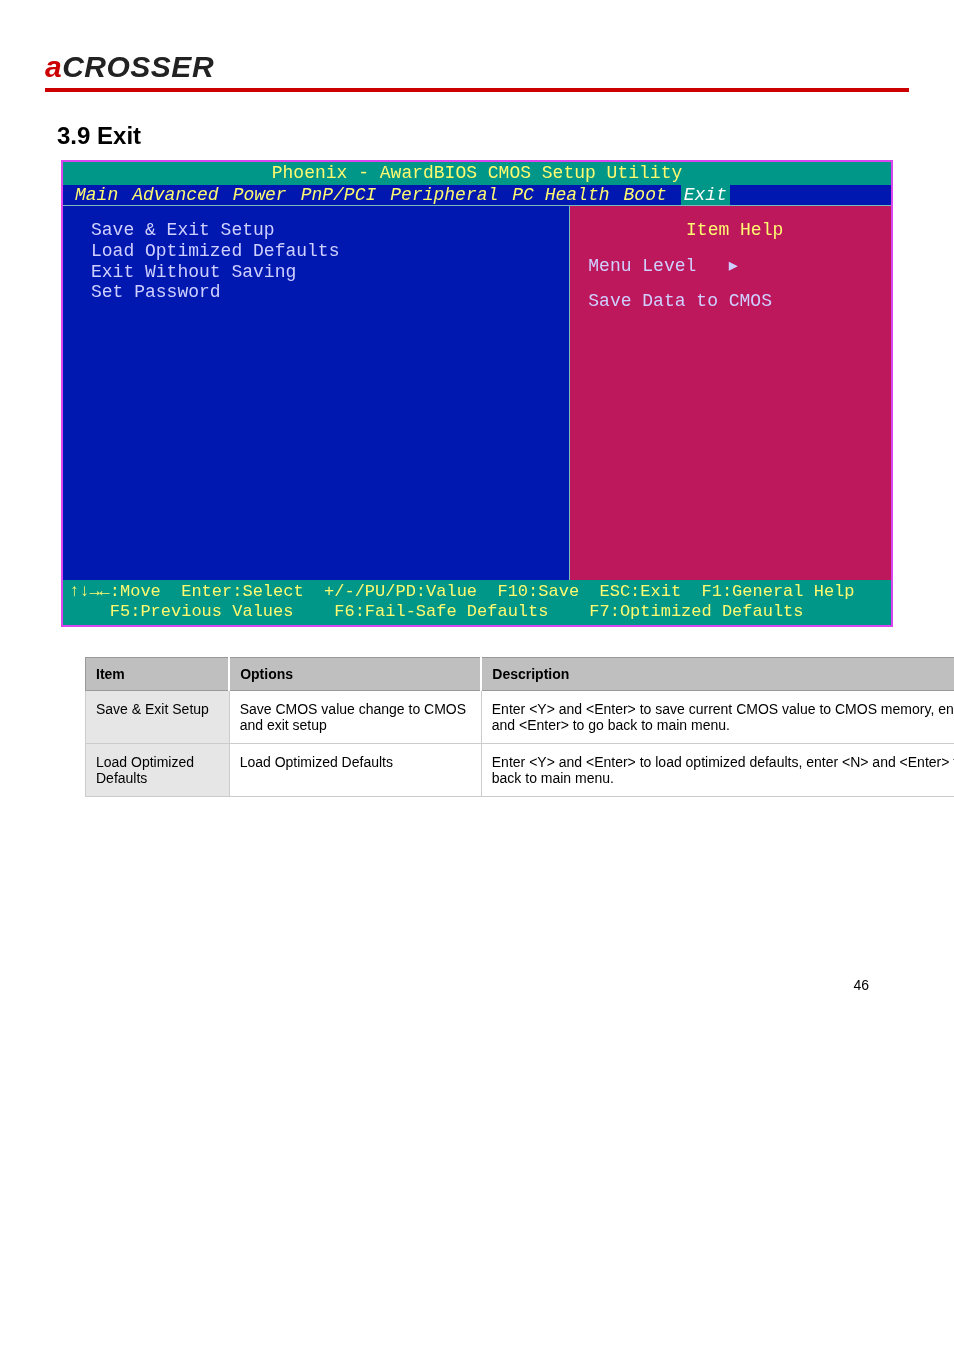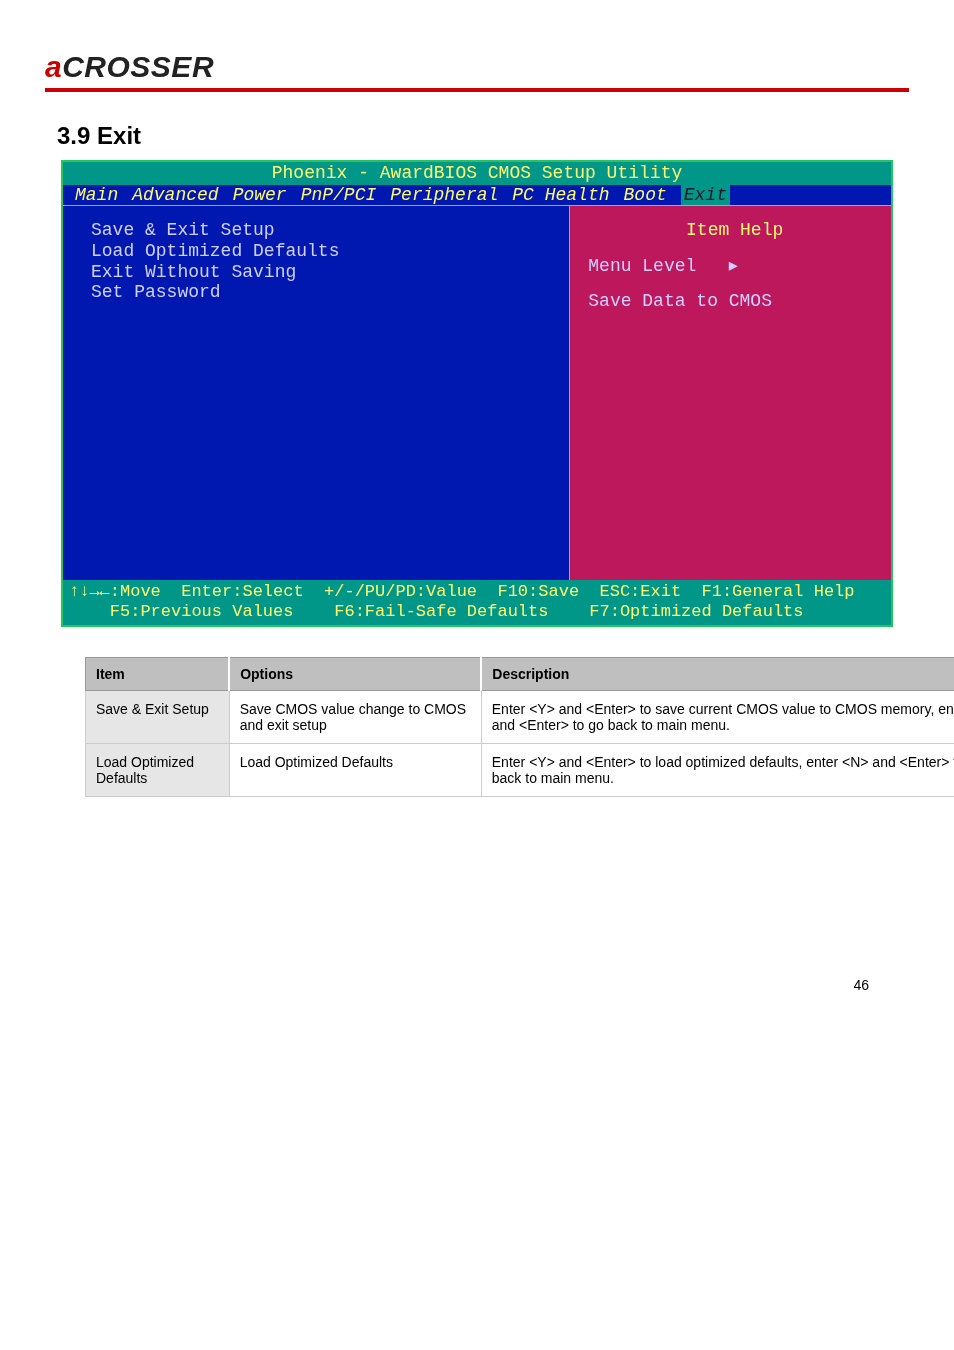--- a/index.html
+++ b/index.html
@@ -29,21 +29,21 @@
   }
   .logo .accent { color: #c00; }
   .section-title {
     font-size: 24px;
     font-weight: bold;
     color: #000;
     margin: 30px 0 10px 12px;
   }
   .bios-box {
     margin: 8px 16px 30px 16px;
-    border: 2px solid #22c55e;
+    border: 2px solid #d946ef;
     font-family: "Courier New", monospace;
     font-size: 18px;
     line-height: 1.15;
     color: #fff;
   }
   .bios-title {
     background: #009688;
     color: #fffa70;
     text-align: center;
     padding: 1px 0;
@@ -53,21 +53,21 @@
     color: #fffa70;
     padding: 0 12px;
     display: flex;
     gap: 14px;
     font-style: italic;
   }
   .bios-menubar .menu-item {
     white-space: pre;
   }
   .bios-menubar .menu-item.selected {
-    color: #0f172a;
+    color: #ffffff;
     background: #009688;
     padding: 0 3px;
   }
   .bios-body {
     display: flex;
     background: #0018b0;
     border-top: 1px solid #7bb;
     height: 375px;
   }
   .bios-left {

